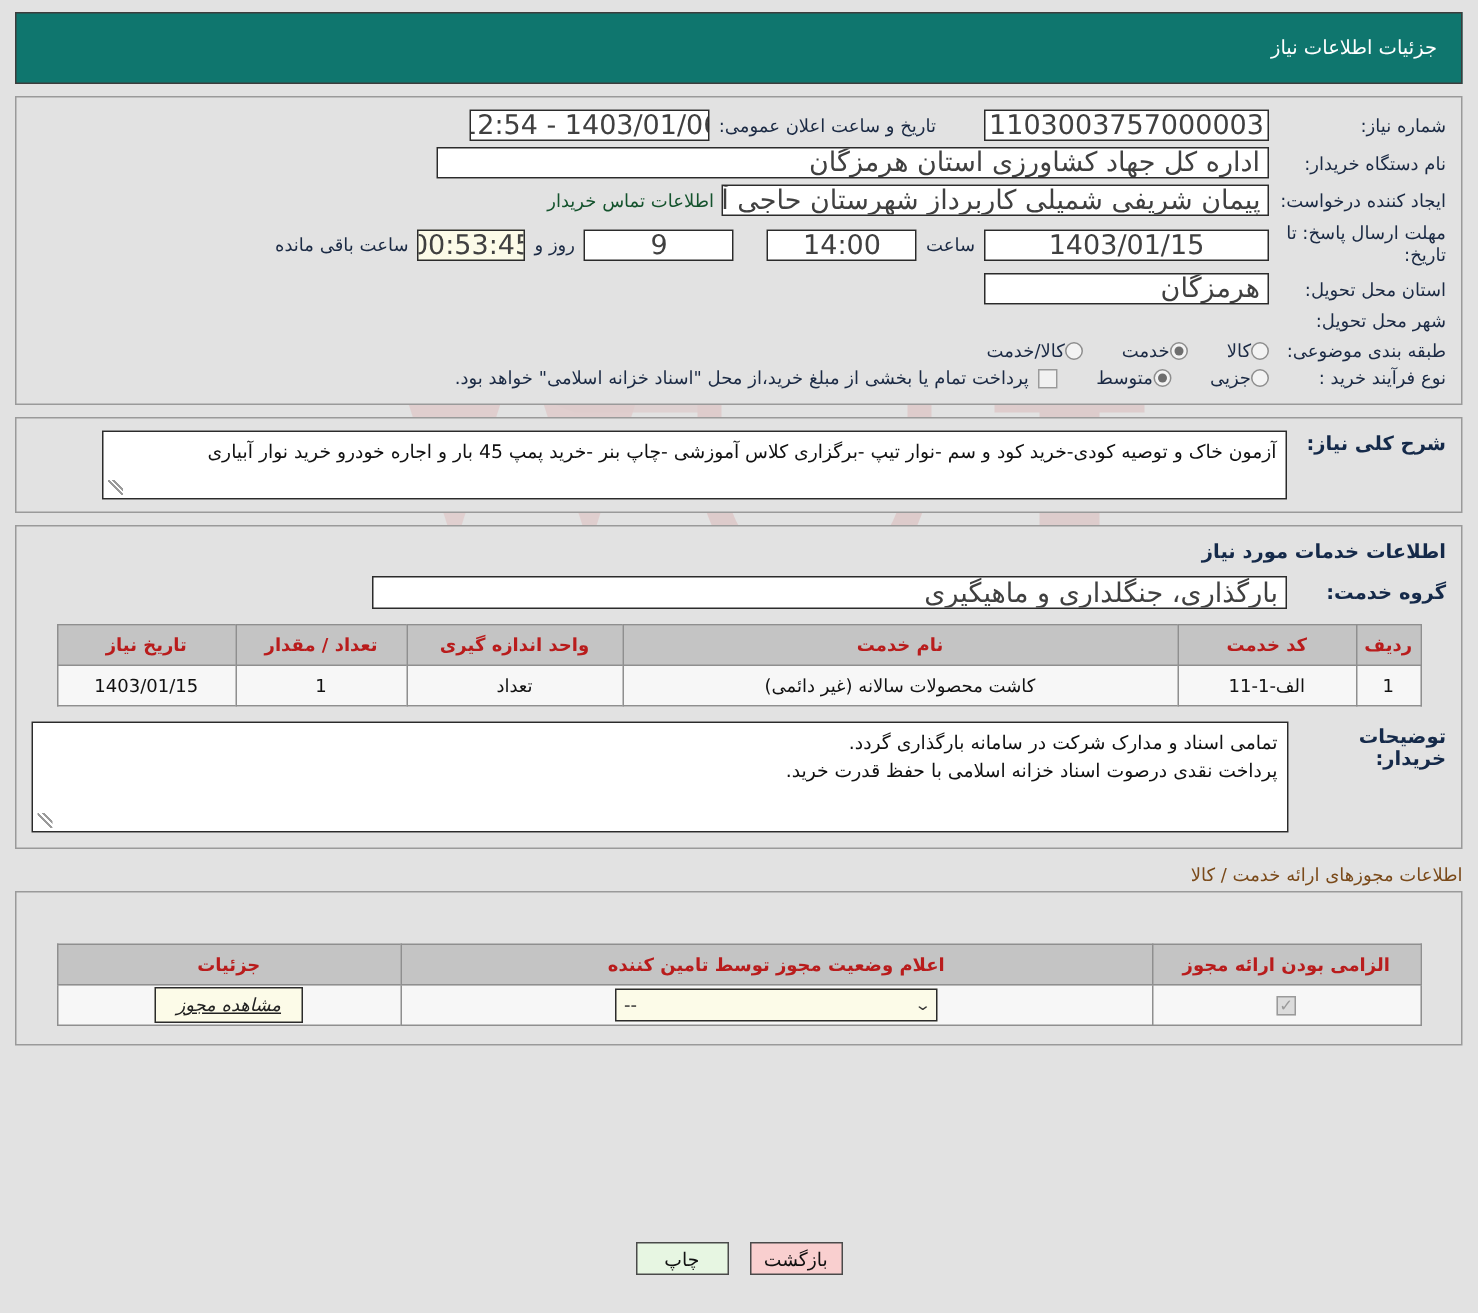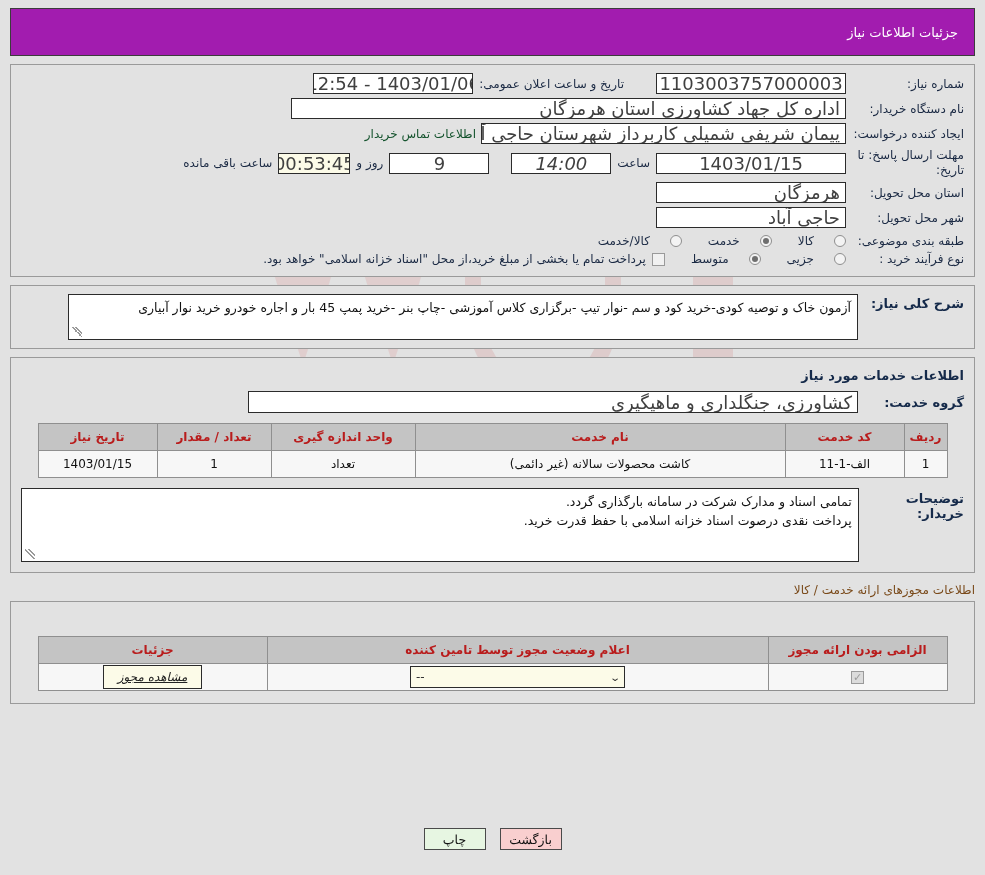--- a/index.html
+++ b/index.html
@@ -14,21 +14,21 @@
   
   #watermark{
     position:absolute;inset:0;pointer-events:none;z-index:0;
     display:flex;align-items:flex-start;justify-content:center;
   }
   #watermark svg{margin-top:215px;}
 
   
   .page-header{
     margin:8px 10px 0 10px;height:48px;
-    background:#a21caf;border:1px solid #3c3c3c;
+    background:#0f766e;border:1px solid #3c3c3c;
     display:flex;align-items:center;justify-content:flex-start;
     box-sizing:border-box;padding:0 16px;
   }
   .page-header .title{color:#fff;font-size:13px;font-weight:400;}
 
   
   .panel{
     margin:8px 10px 0 10px;
     border:1px solid #9a9a9a;
     background:#e2e2e2;
@@ -48,21 +48,21 @@
     box-sizing:border-box;display:flex;align-items:center;
     padding:0 5px;font-size:18px;color:#404040;overflow:hidden;white-space:nowrap;
   }
   .fld.center{justify-content:center;}
   .fld.right{justify-content:flex-start;}
   .fld.cream{background:#fcfbe8;}
   .smalltxt{font-size:12px;color:#1b2a44;padding:0 6px;white-space:nowrap;}
   .linkblue{color:#14532d;font-size:12px;padding:0 5px;cursor:pointer;white-space:nowrap;}
 
   
-  .radio-wrap{display:flex;align-items:center;gap:20px;margin-left:26px;}
+  .radio-wrap{display:flex;align-items:center;gap:0;margin-left:26px;}
   .radio{
     width:12px;height:12px;border-radius:50%;
     border:1px solid #8e8e8e;background:#f3f3f3;
     display:inline-block;box-sizing:border-box;position:relative;flex:0 0 auto;
   }
   .radio.on::after{
     content:"";position:absolute;left:2px;top:2px;width:6px;height:6px;
     border-radius:50%;background:#6e6e6e;
   }
   .radio-lbl{font-size:12px;color:#1b2a44;white-space:nowrap;}
@@ -163,35 +163,34 @@
   <div class="frow">
     <div class="lbl lbl-w">ایجاد کننده درخواست:</div>
     <div class="fld right" style="width:365px;">پیمان شریفی شمیلی کاربرداز شهرستان حاجی آباد اداره کل جهاد کشاورزی اس</div>
     <a class="linkblue">اطلاعات تماس خریدار</a>
   </div>
 
   <div class="frow">
     <div class="lbl lbl-w" style="line-height:15px;white-space:normal;">مهلت ارسال پاسخ: تا تاریخ:</div>
     <div class="fld center" style="width:190px;">1403/01/15</div>
     <div class="smalltxt">ساعت</div>
-    <div class="fld center" style="width:100px;font-style:italic;">14:00</div>
+    <div class="fld center" style="width:100px;">14:00</div>
     <div class="fld center" style="width:100px;margin-right:22px;">9</div>
     <div class="smalltxt">روز و</div>
     <div class="fld center cream" style="width:72px;">00:53:45</div>
     <div class="smalltxt">ساعت باقی مانده</div>
   </div>
 
   <div class="frow">
     <div class="lbl lbl-w">استان محل تحویل:</div>
     <div class="fld right" style="width:190px;">هرمزگان</div>
   </div>
 
   <div class="frow">
     <div class="lbl lbl-w">شهر محل تحویل:</div>
-    <div class="fld right" style="width:190px;">حاجی آباد</div>
   </div>
 
   <div class="frow" style="margin-top:6px;">
     <div class="lbl lbl-w">طبقه بندی موضوعی:</div>
     <div id="category-radios" style="display:flex;align-items:center;">
         <div class="radio-wrap">
           <span class="radio"></span>
           <span class="radio-lbl">کالا</span>
         </div>
         <div class="radio-wrap">
@@ -228,21 +227,21 @@
     <div class="ta" style="width:790px;height:46px;text-align:right;">آزمون خاک و توصیه کودی-خرید کود و سم -نوار تیپ -برگزاری کلاس آموزشی -چاپ بنر -خرید پمپ 45 بار و اجاره خودرو خرید نوار آبیاری</div>
   </div>
 </div>
 
 <div class="panel" style="padding:8px 10px 10px 10px;">
 
   <div class="hdg" style="text-align:right;margin:2px 0 8px 0;">اطلاعات خدمات مورد نیاز</div>
 
   <div class="frow">
     <div class="hdg" style="width:100px;text-align:right;padding-left:6px;">گروه خدمت:</div>
-    <div class="fld right" style="width:610px;height:22px;">کشاورزی، جنگلداری و ماهیگیری</div>
+    <div class="fld right" style="width:610px;height:22px;">بارگذاری، جنگلداری و ماهیگیری</div>
   </div>
 
   <table class="grid" id="services-table" style="width:910px;margin:10px auto 0 auto;">
     <thead>
         <tr>
           <th style="width: 34px;">ردیف</th>
           <th style="width: 110px;">کد خدمت</th>
           <th>نام خدمت</th>
           <th style="width: 135px;">واحد اندازه گیری</th>
           <th style="width: 105px;">تعداد / مقدار</th>

